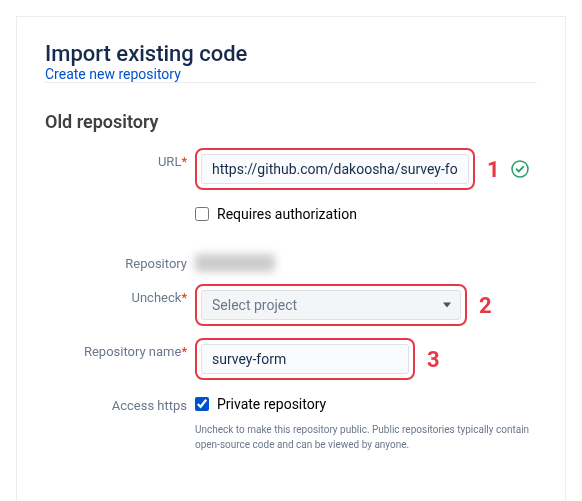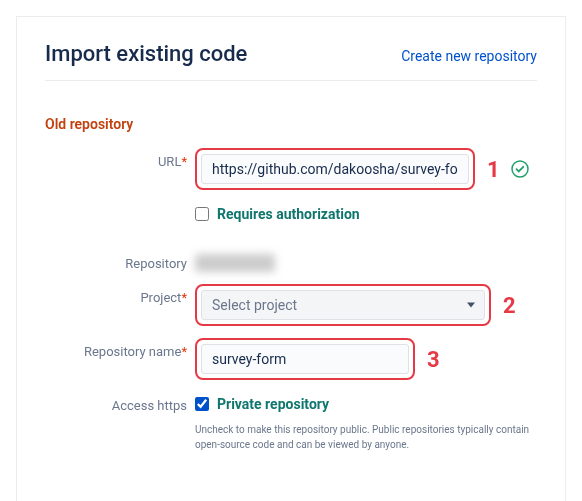--- a/index.html
+++ b/index.html
@@ -13,40 +13,40 @@
     }
     .container {
       border: 1px solid #ebecf0;
       padding: 24px 28px;
       background: #fff;
     }
     .header {
       display: flex;
       justify-content: space-between;
       align-items: baseline;
-      padding-bottom: 14px;
       border-bottom: 1px solid #ebecf0;
-      margin-bottom: 35px;
+      margin-bottom: 28px;
+      flex-direction: column;
     }
     .title {
       font-size: 22px;
       font-weight: 500;
       color: #172b4d;
     }
     .link {
       color: #0052cc;
       font-size: 14px;
       text-decoration: none;
       cursor: pointer;
       text-align: right;
     }
     .section-title {
-      font-size: 14px;
+      font-size: 18px;
       font-weight: 600;
-      color: #c2410c;
+      color: #404040;
       margin-bottom: 16px;
     }
     .section { margin-bottom: 28px; }
     .form-row {
       display: flex;
       align-items: flex-start;
       margin-bottom: 12px;
     }
     .form-label {
       width: 150px;
@@ -88,21 +88,21 @@
       padding: 6px 10px;
       border: 1px solid #dfe1e6;
       border-radius: 3px;
       font-size: 14px;
       color: #6b778c;
       background: #f4f5f7;
       appearance: none;
       position: relative;
       font-family: inherit;
     }
-    .select-wrap { position: relative; width: 284px; }
+    .select-wrap { position: relative; width: 260px; }
     .select-wrap::after {
       content: "";
       position: absolute;
       right: 10px;
       top: 50%;
       width: 0; height: 0;
       border-left: 4px solid transparent;
       border-right: 4px solid transparent;
       border-top: 5px solid #42526e;
       transform: translateY(-50%);
@@ -129,21 +129,21 @@
     .checkbox-row {
       display: flex;
       align-items: center;
       gap: 8px;
       padding-top: 4px;
     }
     .checkbox-row input[type=checkbox] {
       width: 14px; height: 14px;
       accent-color: #0052cc;
     }
-    .checkbox-label { font-size: 14px; color: #0f766e; font-weight: bold; }
+    .checkbox-label { font-size: 14px; color: #000000; }
     .help-text {
       font-size: 10px;
       color: #6b778c;
       margin-top: 10px;
       line-height: 1.5;
     }
     .workspace-blur {
       width: 80px;
       height: 18px;
       background: #ccc;
@@ -195,21 +195,21 @@
   <div class="section">
 
     <div class="form-row">
       <div class="form-label">Repository</div>
       <div class="form-control">
         <div class="workspace-blur"></div>
       </div>
     </div>
 
     <div class="form-row">
-      <div class="form-label required">Project</div>
+      <div class="form-label required">Uncheck</div>
       <div class="form-control">
         <div class="hl">
           <div class="select-wrap">
             <select class="select">
               <option>Select project</option>
             </select>
           </div>
         </div>
         <span class="annot">2</span>
       </div>

